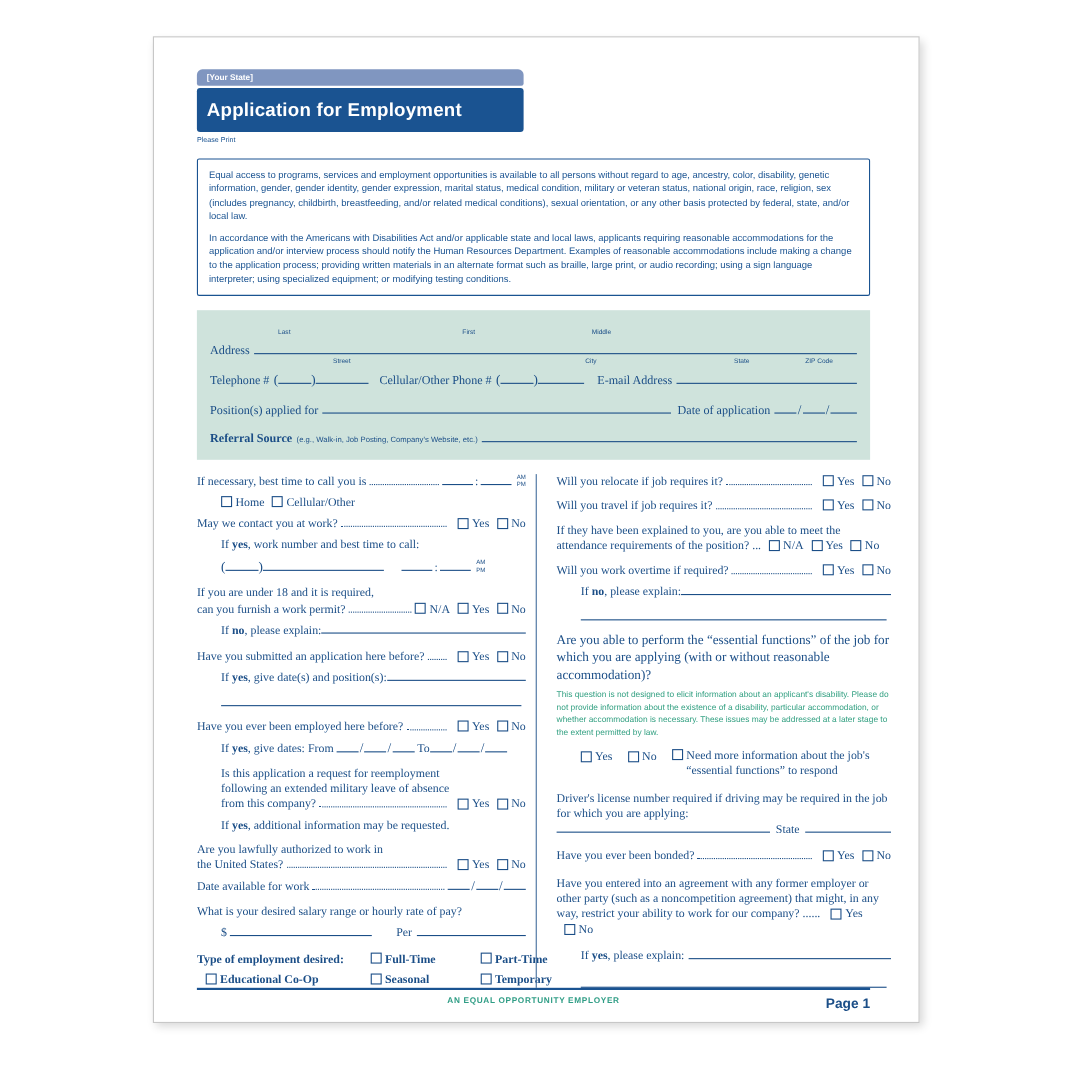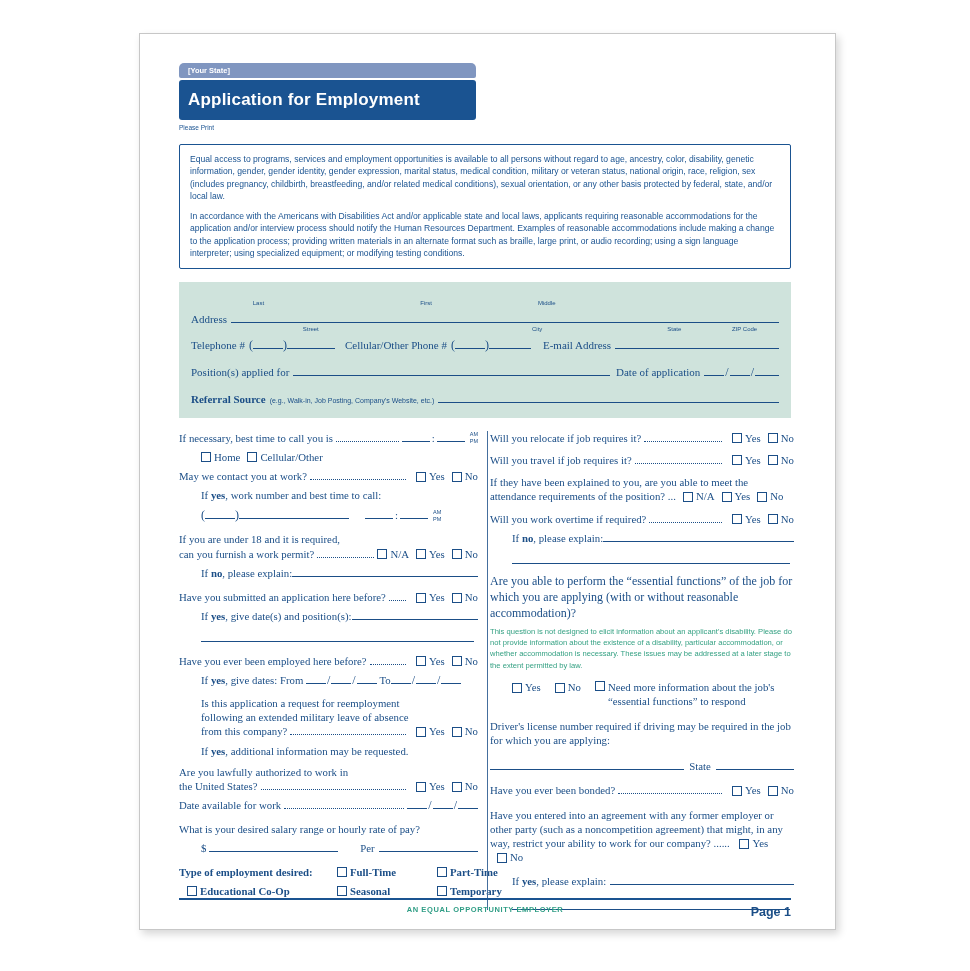--- a/index.html
+++ b/index.html
@@ -30,21 +30,21 @@
   .subrow{position:relative;height:9px;font:6px "Liberation Sans",sans-serif;color:#1b4e87;}
   .subrow span{position:absolute;top:1px;}
   .paren{font-size:12px;}
   .date3{display:inline-flex;align-items:baseline;}
   .date3 .u{width:20px;}
   .slash{font-size:12px;padding:0 1px;}
 
   
   .cols{display:flex;margin-top:13px;color:#1b4e87;font-size:10.8px;line-height:1.32;min-height:455px;}
   .colL{width:308px;padding-right:9px;box-sizing:border-box;}
-  .colR{flex:1;border-left:1px solid #446e9d;padding-left:2px;}
+  .colR{flex:1;border-left:1px solid #446e9d;padding-left:18px;}
   .q{display:flex;align-items:baseline;margin-bottom:5px;}
   .blockq{margin-bottom:5px;}
   .lead{flex:1 1 auto;min-width:8px;border-bottom:1.6px dotted #1b4e87;height:.62em;margin:0 3px;}
   .cb{display:inline-block;width:10px;height:10px;border:1.3px solid #1b4e87;background:#fff;
     vertical-align:-1.5px;margin-right:3px;box-sizing:border-box;}
   .cbg{white-space:nowrap;margin-left:7px;}
   .ind{margin-left:22px;}
   .ampm{display:inline-flex;flex-direction:column;font:5.5px "Liberation Sans",sans-serif;
     line-height:1.25;margin-left:5px;align-self:center;}
   .time{display:inline-flex;align-items:baseline;}
@@ -331,21 +331,21 @@
 
         <div class="q ind" style="margin-bottom:10px;">
           <span class="cbg" style="margin-left:0;"><span class="cb"></span><span>Yes</span></span>
           <span class="cbg" style="margin-left:14px;"><span class="cb"></span><span>No</span></span>
           <span class="cbg" style="margin-left:14px;white-space:normal;display:inline-flex;align-items:flex-start;">
             <span class="cb" style="margin-top:1px;"></span>
             <span class="wraplbl">Need more information about the job's “essential functions” to respond</span>
           </span>
         </div>
 
-        <div class="blockq" style="margin-bottom:12px;">Driver's license number required if driving may be required in the job for which you are applying:</div>
+        <div class="blockq" style="margin-bottom:0;">Driver's license number required if driving may be required in the job for which you are applying:</div>
         <div class="q" style="margin-bottom:10px;">
           <span class="u grow"></span>
           <span style="margin:0 5px;">State</span>
           <span class="u" style="width:78px;"></span>
         </div>
 
         <div class="q" style="margin-bottom:10px;">
           <span>Have you ever been bonded?</span>
           <span class="lead"></span>
           <span class="cbg"><span class="cb"></span><span>Yes</span></span>

